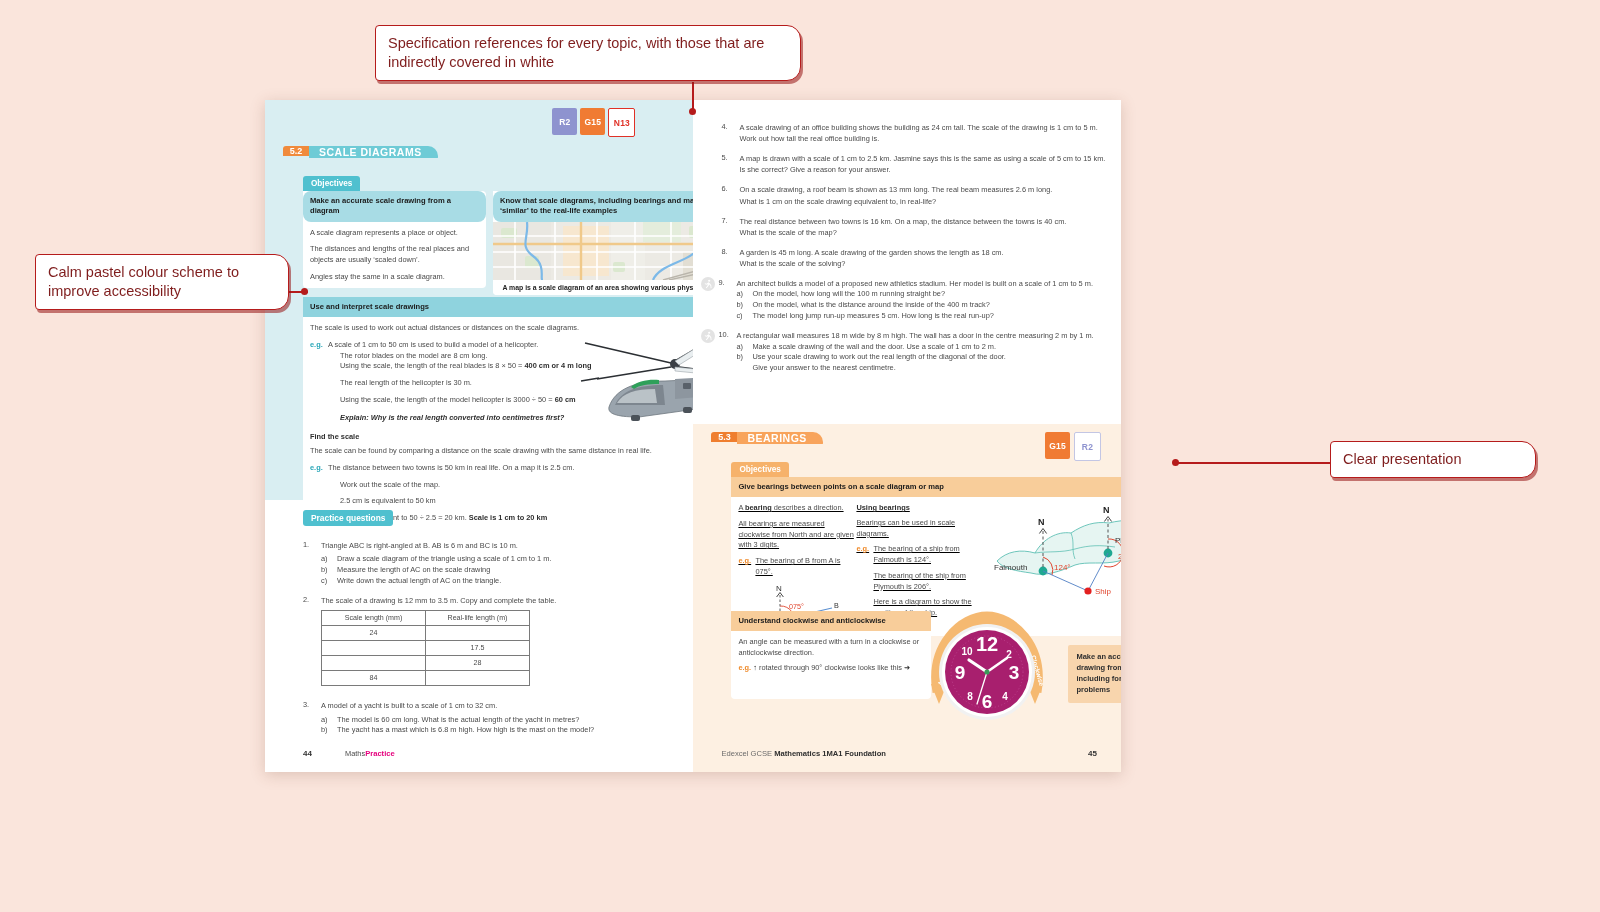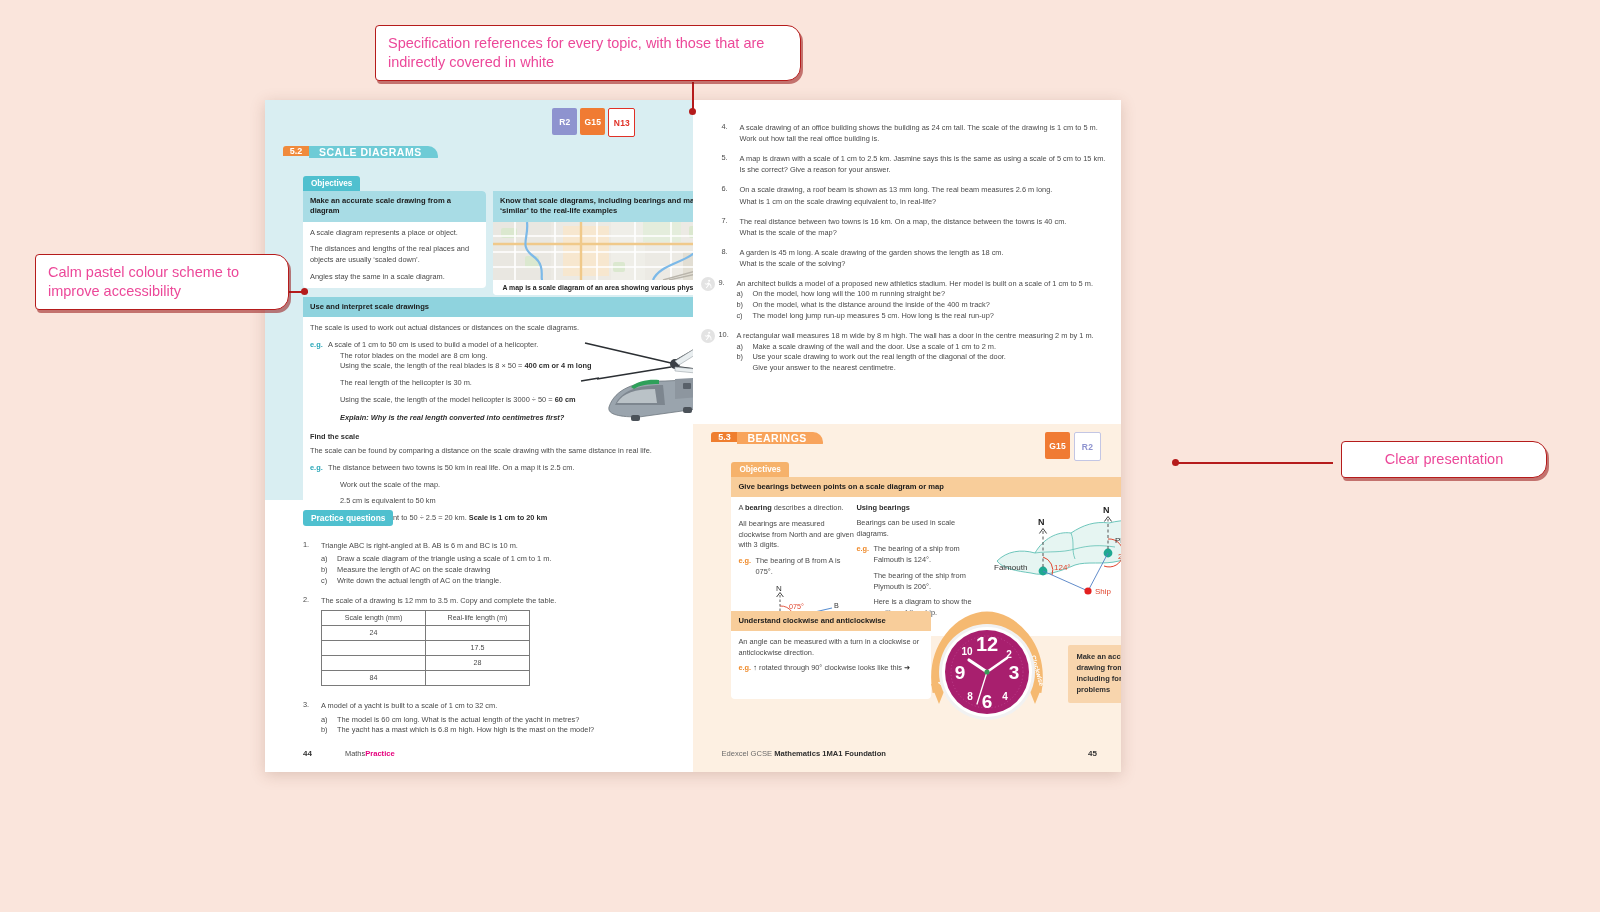--- a/index.html
+++ b/index.html
@@ -56,21 +56,21 @@
 
   .obj-tab{
     position:absolute;height:15px;padding:0 8px;display:flex;align-items:center;
     font-size:8.2px;font-weight:bold;color:#ffffff;border-radius:3px 3px 0 0;
   }
   .obj-tab.teal{background:#4fc0cf;}
   .obj-tab.orange{background:#f6b26b;}
 
   .card{position:absolute;background:#ffffff;border-radius:0 4px 4px 4px;overflow:hidden;}
   .card-hd{font-size:7.6px;font-weight:bold;color:#1c1c1c;padding:5px 7px;line-height:1.35;}
-  .hd-teal{background:#a8dce5;}
+  .hd-teal{background:#a8dce5;border-radius:8px;}
   .hd-teal-dk{background:#8fd3de;}
   .hd-orange{background:#f8cd9a;}
   .card-bd{padding:6px 7px;}
   .card-bd p{margin:0 0 6px 0;}
   .card-bd p:last-child{margin-bottom:0;}
 
   .map-thumb{width:100%;height:58px;position:relative;overflow:hidden;background:#ecebe6;}
   .map-cap{font-size:6.9px;font-weight:bold;color:#222;padding:4px 5px;background:#fff;text-align:center;}
 
   .eg{color:#2aa7b8;font-weight:bold;font-size:7.4px;}
@@ -102,29 +102,29 @@
 
   .icon-circ{
     width:14px;height:14px;border-radius:50%;background:#e3e3e3;
     display:flex;align-items:center;justify-content:center;flex:0 0 14px;
     margin-right:3px;margin-top:-1px;
   }
 
   
   .callout{
     position:absolute;background:#ffffff;border:1.6px solid #b51b1b;
-    color:#ec4899;font-size:14.5px;line-height:1.3;padding:8px 12px;
+    color:#7f1d1d;font-size:14.5px;line-height:1.3;padding:8px 12px;
     box-shadow:2px 3px 0 rgba(150,20,20,.55);
   }
   .co-line{position:absolute;background:#b51b1b;}
   .co-dot{position:absolute;width:7px;height:7px;border-radius:50%;background:#b51b1b;}
 
   .callout-1{left:375px;top:25px;width:400px;border-radius:4px 14px 14px 4px;}
   .callout-2{left:35px;top:254px;width:228px;border-radius:4px 14px 14px 4px;}
-  .callout-3{left:1330px;top:441px;width:180px;border-radius:4px 14px 14px 4px;text-align:center;margin-left:11px;}
+  .callout-3{left:1330px;top:441px;width:180px;border-radius:4px 14px 14px 4px;text-align:left;}
 
   
   .mini-svg{display:block;}
 </style>
 </head>
 <body>
 
 <div class="stage">
 
   <div class="spread">
@@ -440,21 +440,21 @@
 
       <div style="position:absolute;right:20px;top:332px;display:flex;gap:4px;">
         <div class="spec-badge spec-orange">G15</div>
         <div class="spec-badge spec-ghost">R2</div>
       </div>
 
       <div class="obj-tab orange" style="left:38px;top:362px;">Objectives</div>
 
       <div class="card" style="left:38px;top:377px;width:440px;">
         <div class="card-hd hd-orange">Give bearings between points on a scale diagram or map</div>
-        <div style="display:flex;padding:6px 7px;position:relative;min-height:108px;">
+        <div style="display:flex;padding:6px 7px;position:relative;min-height:108px;text-decoration:underline;">
 
           <div style="width:118px;">
             <div class="t">
               <span>A </span><span class="bold">bearing</span><span> describes a direction.</span>
             </div>
             <div class="t" style="margin-top:5px;">All bearings are measured clockwise from North and are given with 3 digits.</div>
             <div style="display:flex;margin-top:5px;">
               <div class="eg-or" style="width:17px;flex:0 0 17px;">e.g.</div>
               <div class="t">The bearing of B from A is 075°.</div>
             </div>

